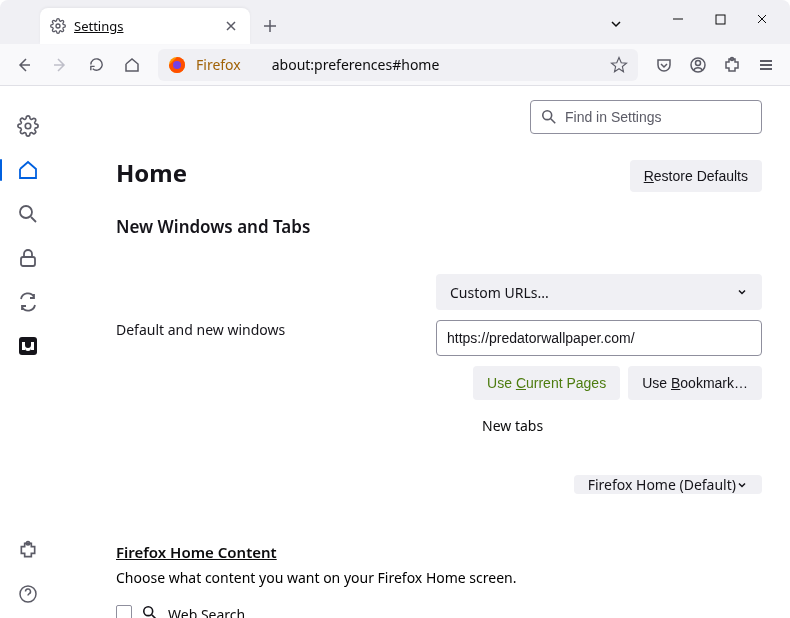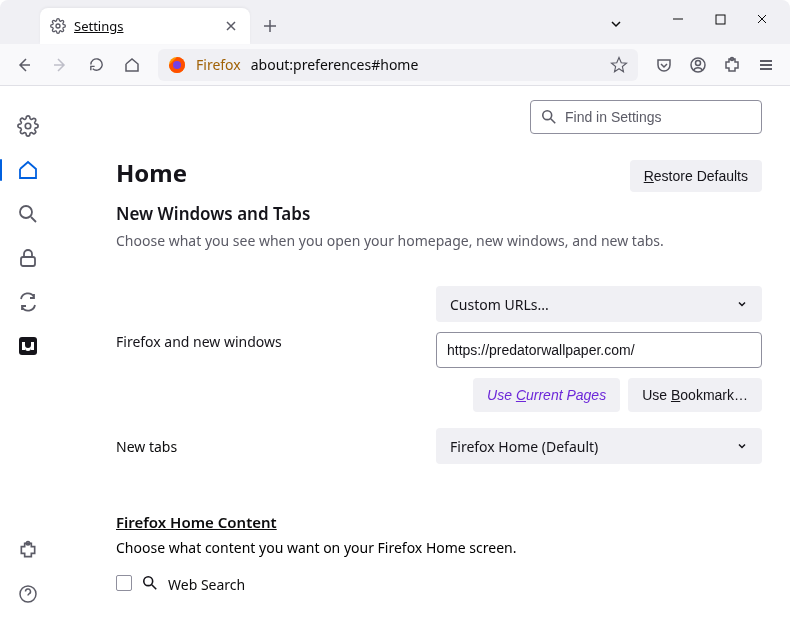--- a/index.html
+++ b/index.html
@@ -15,56 +15,56 @@
 .tab-dropdown { position: absolute; right: 160px; top: 10px; width: 28px; height: 28px; display: flex; align-items: center; justify-content: center; color: #0c0c0d; }
 .wc { width: 40px; height: 30px; display: flex; align-items: center; justify-content: center; }
 
 
 .toolbar { height: 42px; background: #f9f9fb; display: flex; align-items: center; padding: 0 8px; gap: 4px; border-bottom: 1px solid #e0e0e6; }
 .toolbar .tbtn { width: 32px; height: 32px; display: flex; align-items: center; justify-content: center; color: #5b5b66; border-radius: 4px; }
 .toolbar .tbtn.disabled { color: #bfbfc9; }
 .urlbar { flex: 1; height: 32px; background: #f0f0f4; border-radius: 6px; display: flex; align-items: center; padding: 0 10px; gap: 10px; margin: 0 6px; }
 .urlbar .fx-logo { width: 18px; height: 18px; display: inline-flex; }
 .urlbar .url-label { color: #a16207; font-size: 14px; }
-.urlbar .url-value { color: #0c0c0d; font-size: 14px; }
+.urlbar .url-value { color: #0c0c0d; font-size: 14px; margin-left: 21px; }
 .urlbar .star { margin-left: auto; color: #5b5b66; }
 .right-icons { display: flex; gap: 2px; }
 
 
 .content { display: flex; height: calc(618px - 44px - 42px); gap: 10px; }
 .sidebar { width: 56px; display: flex; flex-direction: column; align-items: center; padding-top: 20px; gap: 0; }
 .sidebar .sbtn { width: 40px; height: 40px; display: flex; align-items: center; justify-content: center; color: #5b5b66; border-radius: 4px; margin-bottom: 4px; }
 .sidebar .sbtn.active { color: #0060df; position: relative; }
 .sidebar .sbtn.active::before { content: ""; position: absolute; left: -8px; width: 2px; height: 22px; background: #0060df; border-radius: 2px; }
 .sidebar .spacer { flex: 1; }
 
 .main { flex: 1; padding: 20px 28px 0 50px; position: relative; overflow: hidden; }
 .find-box { position: absolute; right: 28px; top: 14px; width: 232px; height: 34px; border: 1px solid #8f8f9d; border-radius: 4px; display: flex; align-items: center; padding: 0 10px; gap: 8px; background: #fff; color: #5b5b66; }
 .find-box input { border: none; outline: none; font-size: 14px; flex: 1; background: transparent; color: #0c0c0d; }
 .find-box input::placeholder { color: #5b5b66; }
 
 h1.page-title { margin-top: 50px; font-size: 24px; font-weight: 700; color: #15141a;}
 .restore-btn { position: absolute; right: 28px; top: 74px; height: 32px; padding: 8px 14px; background: #f0f0f4; border: none; border-radius: 4px; font-size: 14px; color: #15141a; }
 .restore-btn .u { text-decoration: underline; }
 
-h2.section-title { margin-top: 13px; font-size: 17px; font-weight: 600; color: #15141a;}
+h2.section-title { margin-top: 26px; font-size: 17px; font-weight: 600; color: #15141a;}
 .section-sub { margin-top: 6px; font-size: 14px; color: #5b5b66; }
 
 .form-row { display: flex; margin-top: 36px; gap: 40px; align-items: flex-start; }
 .form-label { width: 280px; font-size: 14px; color: #15141a; padding-top: 46px;}
 .form-controls { flex: 1; display: flex; flex-direction: column; gap: 10px; }
 
 .select-box { height: 36px; background: #f0f0f4; border-radius: 4px; display: flex; align-items: center; padding: 0 14px; font-size: 14px; color: #15141a; justify-content: space-between; }
 .text-input { height: 36px; border: 1px solid #8f8f9d; border-radius: 4px; padding: 0 10px; font-size: 14px; color: #15141a; outline: none; }
 .btn-row { display: flex; gap: 8px; justify-content: flex-end; }
 .btn-secondary { height: 34px; padding: 0 14px; background: #f0f0f4; border: none; border-radius: 4px; font-size: 14px; color: #15141a; white-space: nowrap; overflow: hidden; text-overflow: ellipsis; max-width: 155px; }
-.btn-secondary.disabled { color: #6d28d9; font-style: italic; }
+.btn-secondary.disabled { color: #4d7c0f; }
 .btn-secondary .u { text-decoration: underline; }
 
-.row2 { display: flex; margin-top: 16px; gap: 40px; align-items: center; }
+.row2 { display: flex; margin-top: 16px; gap: 40px; align-items: flex-end; flex-direction: column; }
 .row2 .form-label2 { width: 280px; font-size: 14px; }
 .row2 .select-box { flex: 1; }
 
 .home-content { margin-top: 48px; }
 .home-content h3 { font-size: 15px; font-weight: 600; text-decoration: underline; }
 .home-content p { margin-top: 6px; font-size: 14px; color: #000000; }
 .check-row { margin-top: 18px; display: flex; align-items: flex-start; gap: 10px; font-size: 14px; }
 .checkbox { width: 16px; height: 16px; border: 1.5px solid #8f8f9d; border-radius: 2px; }
 
 svg { display: block; }
@@ -239,24 +239,23 @@
           <circle cx="7" cy="7" r="5"></circle>
           <path d="M11 11 L16 16"></path>
         </svg>
       <input type="text" placeholder="Find in Settings" style="">
     </div>
 
     <h1 class="page-title">Home</h1>
     <button class="restore-btn"><span class="u">R</span><span>estore Defaults</span></button>
 
     <h2 class="section-title">New Windows and Tabs</h2>
-    <p class="section-sub">Choose what you see when you open your homepage, new windows, and new tabs.</p>
 
     <div class="form-row">
-      <div class="form-label">Firefox and new windows</div>
+      <div class="form-label">Default and new windows</div>
       <div class="form-controls">
         <div class="select-box">
           <span>Custom URLs...</span>
           <svg width="12" height="12" viewBox="0 0 12 12" stroke="#15141a" stroke-width="1.5" fill="none">
               <path d="M3 4.5 L6 7.5 L9 4.5"></path>
             </svg>
         </div>
         <input class="text-input" type="text" value="https://predatorwallpaper.com/" style="">
         <div class="btn-row">
           <button class="btn-secondary disabled"><span>Use </span><span class="u">C</span><span>urrent Pages</span></button>

